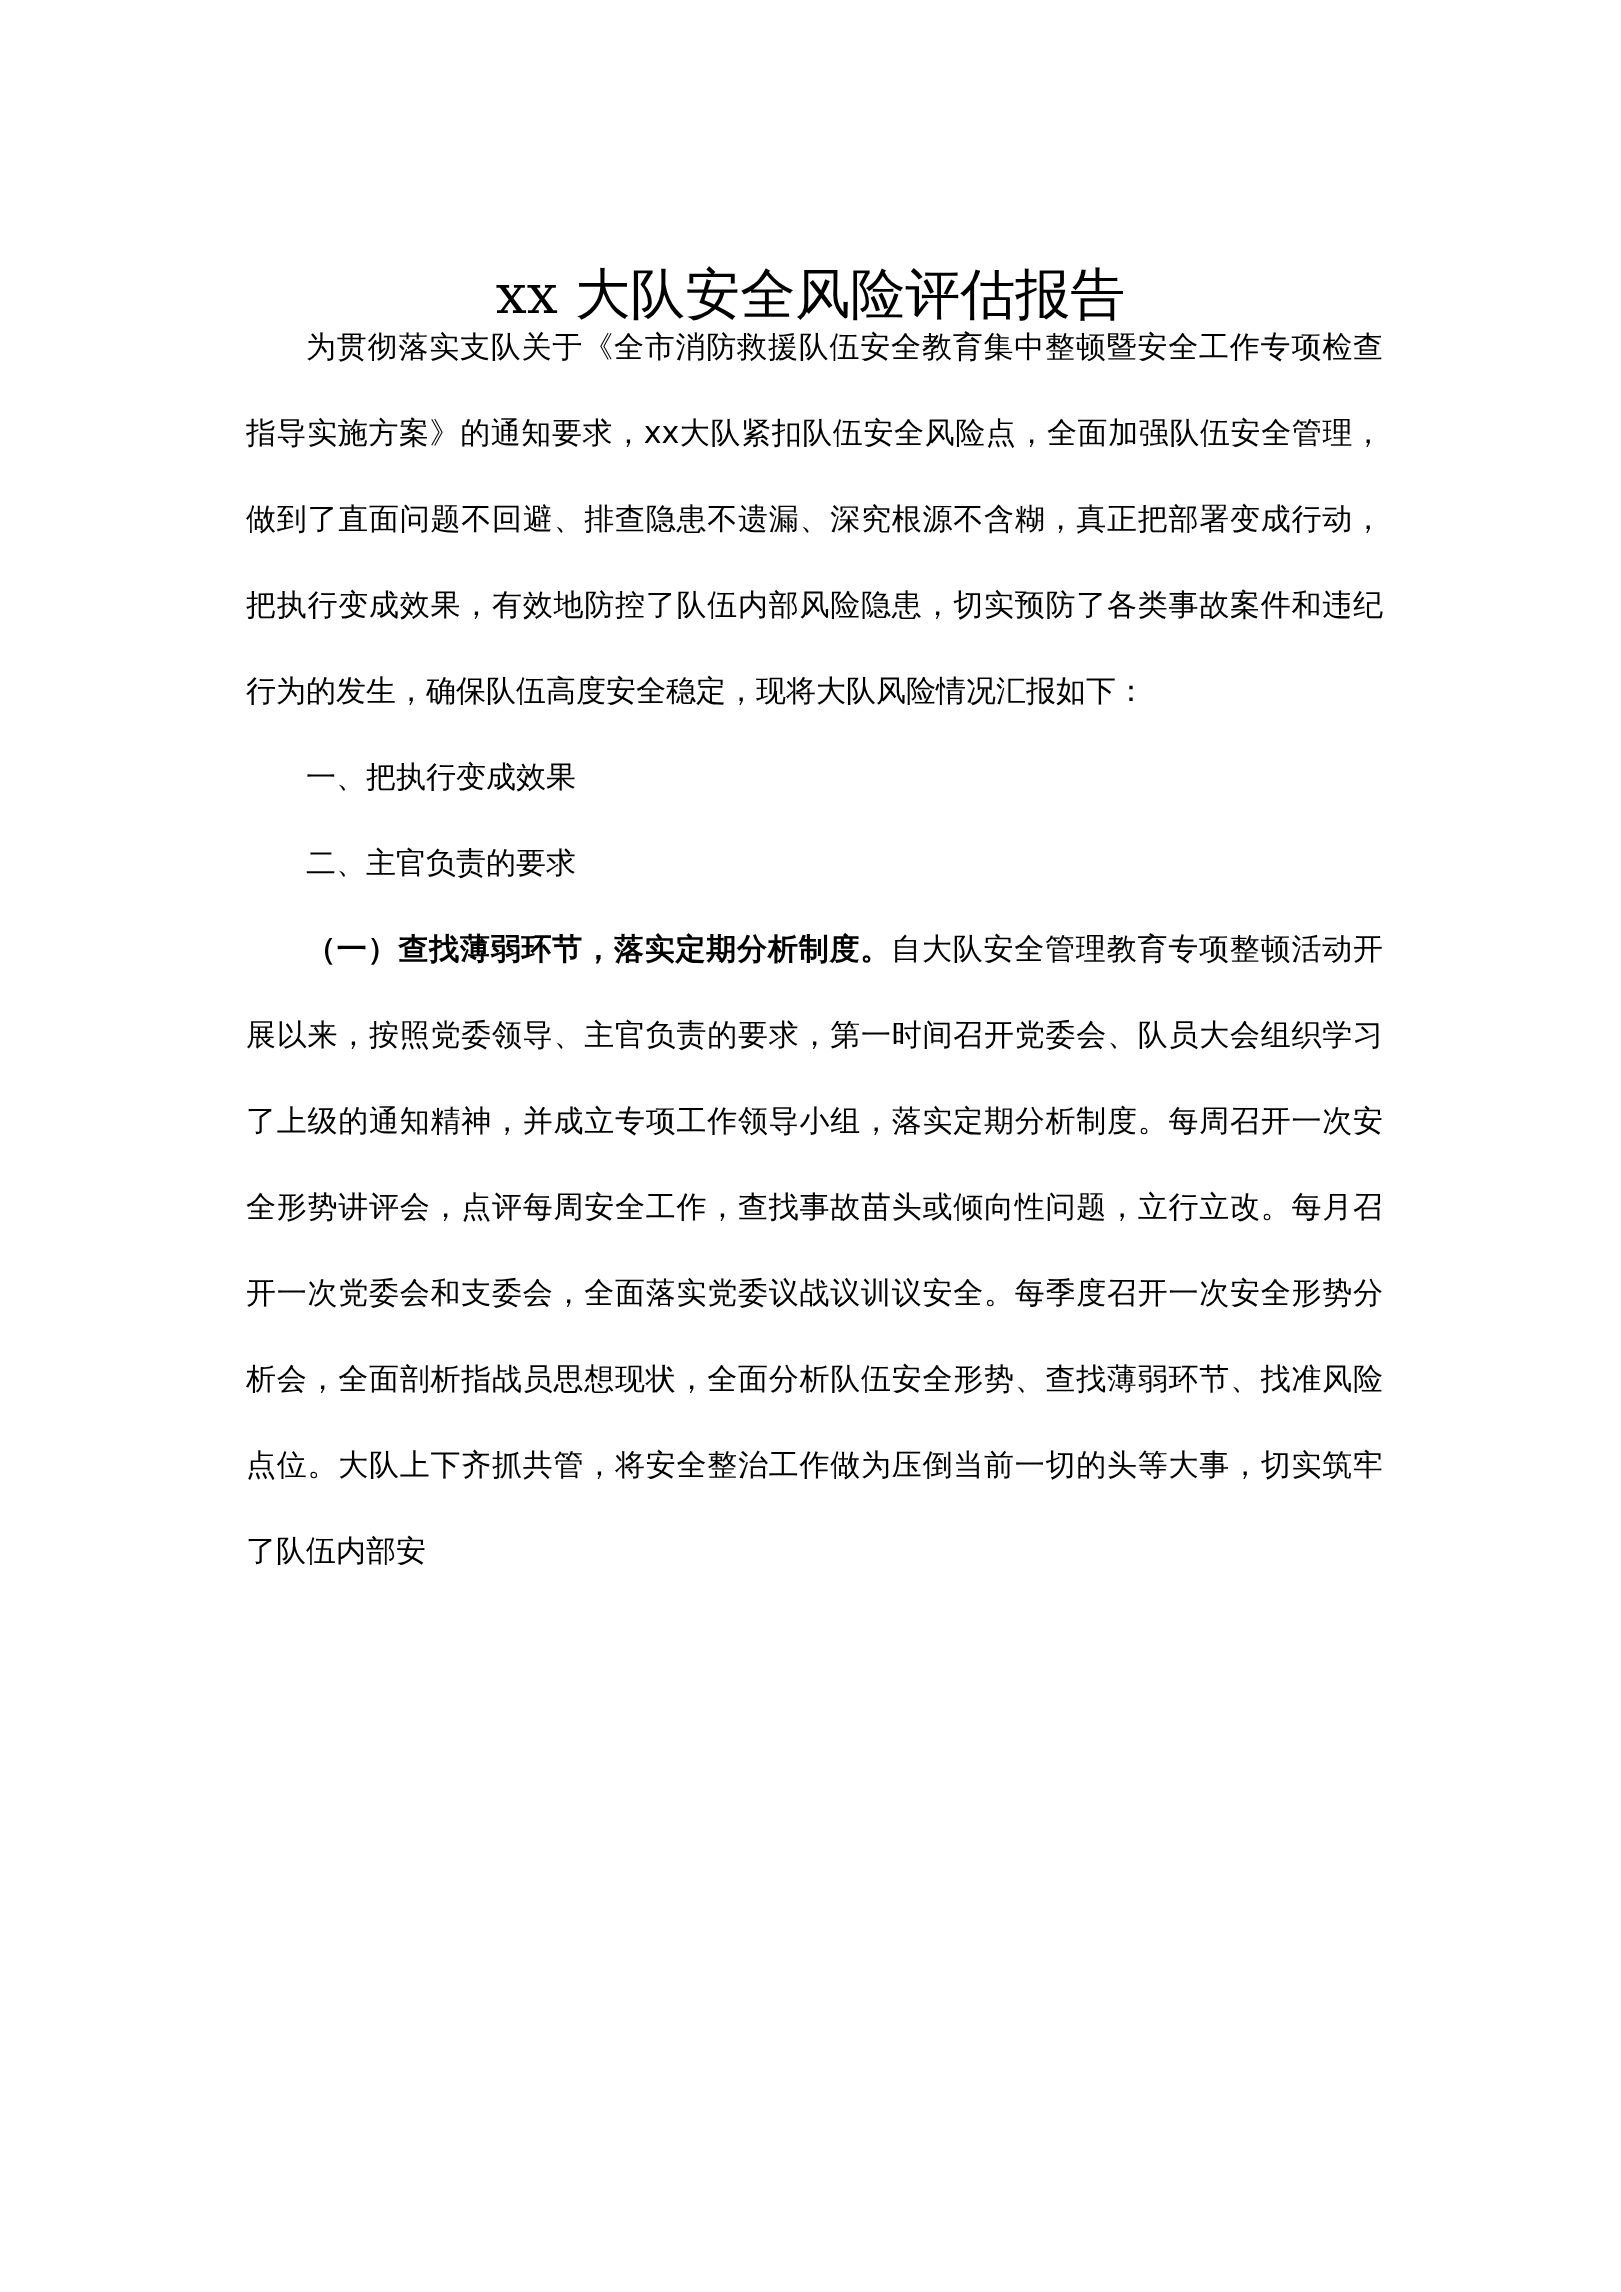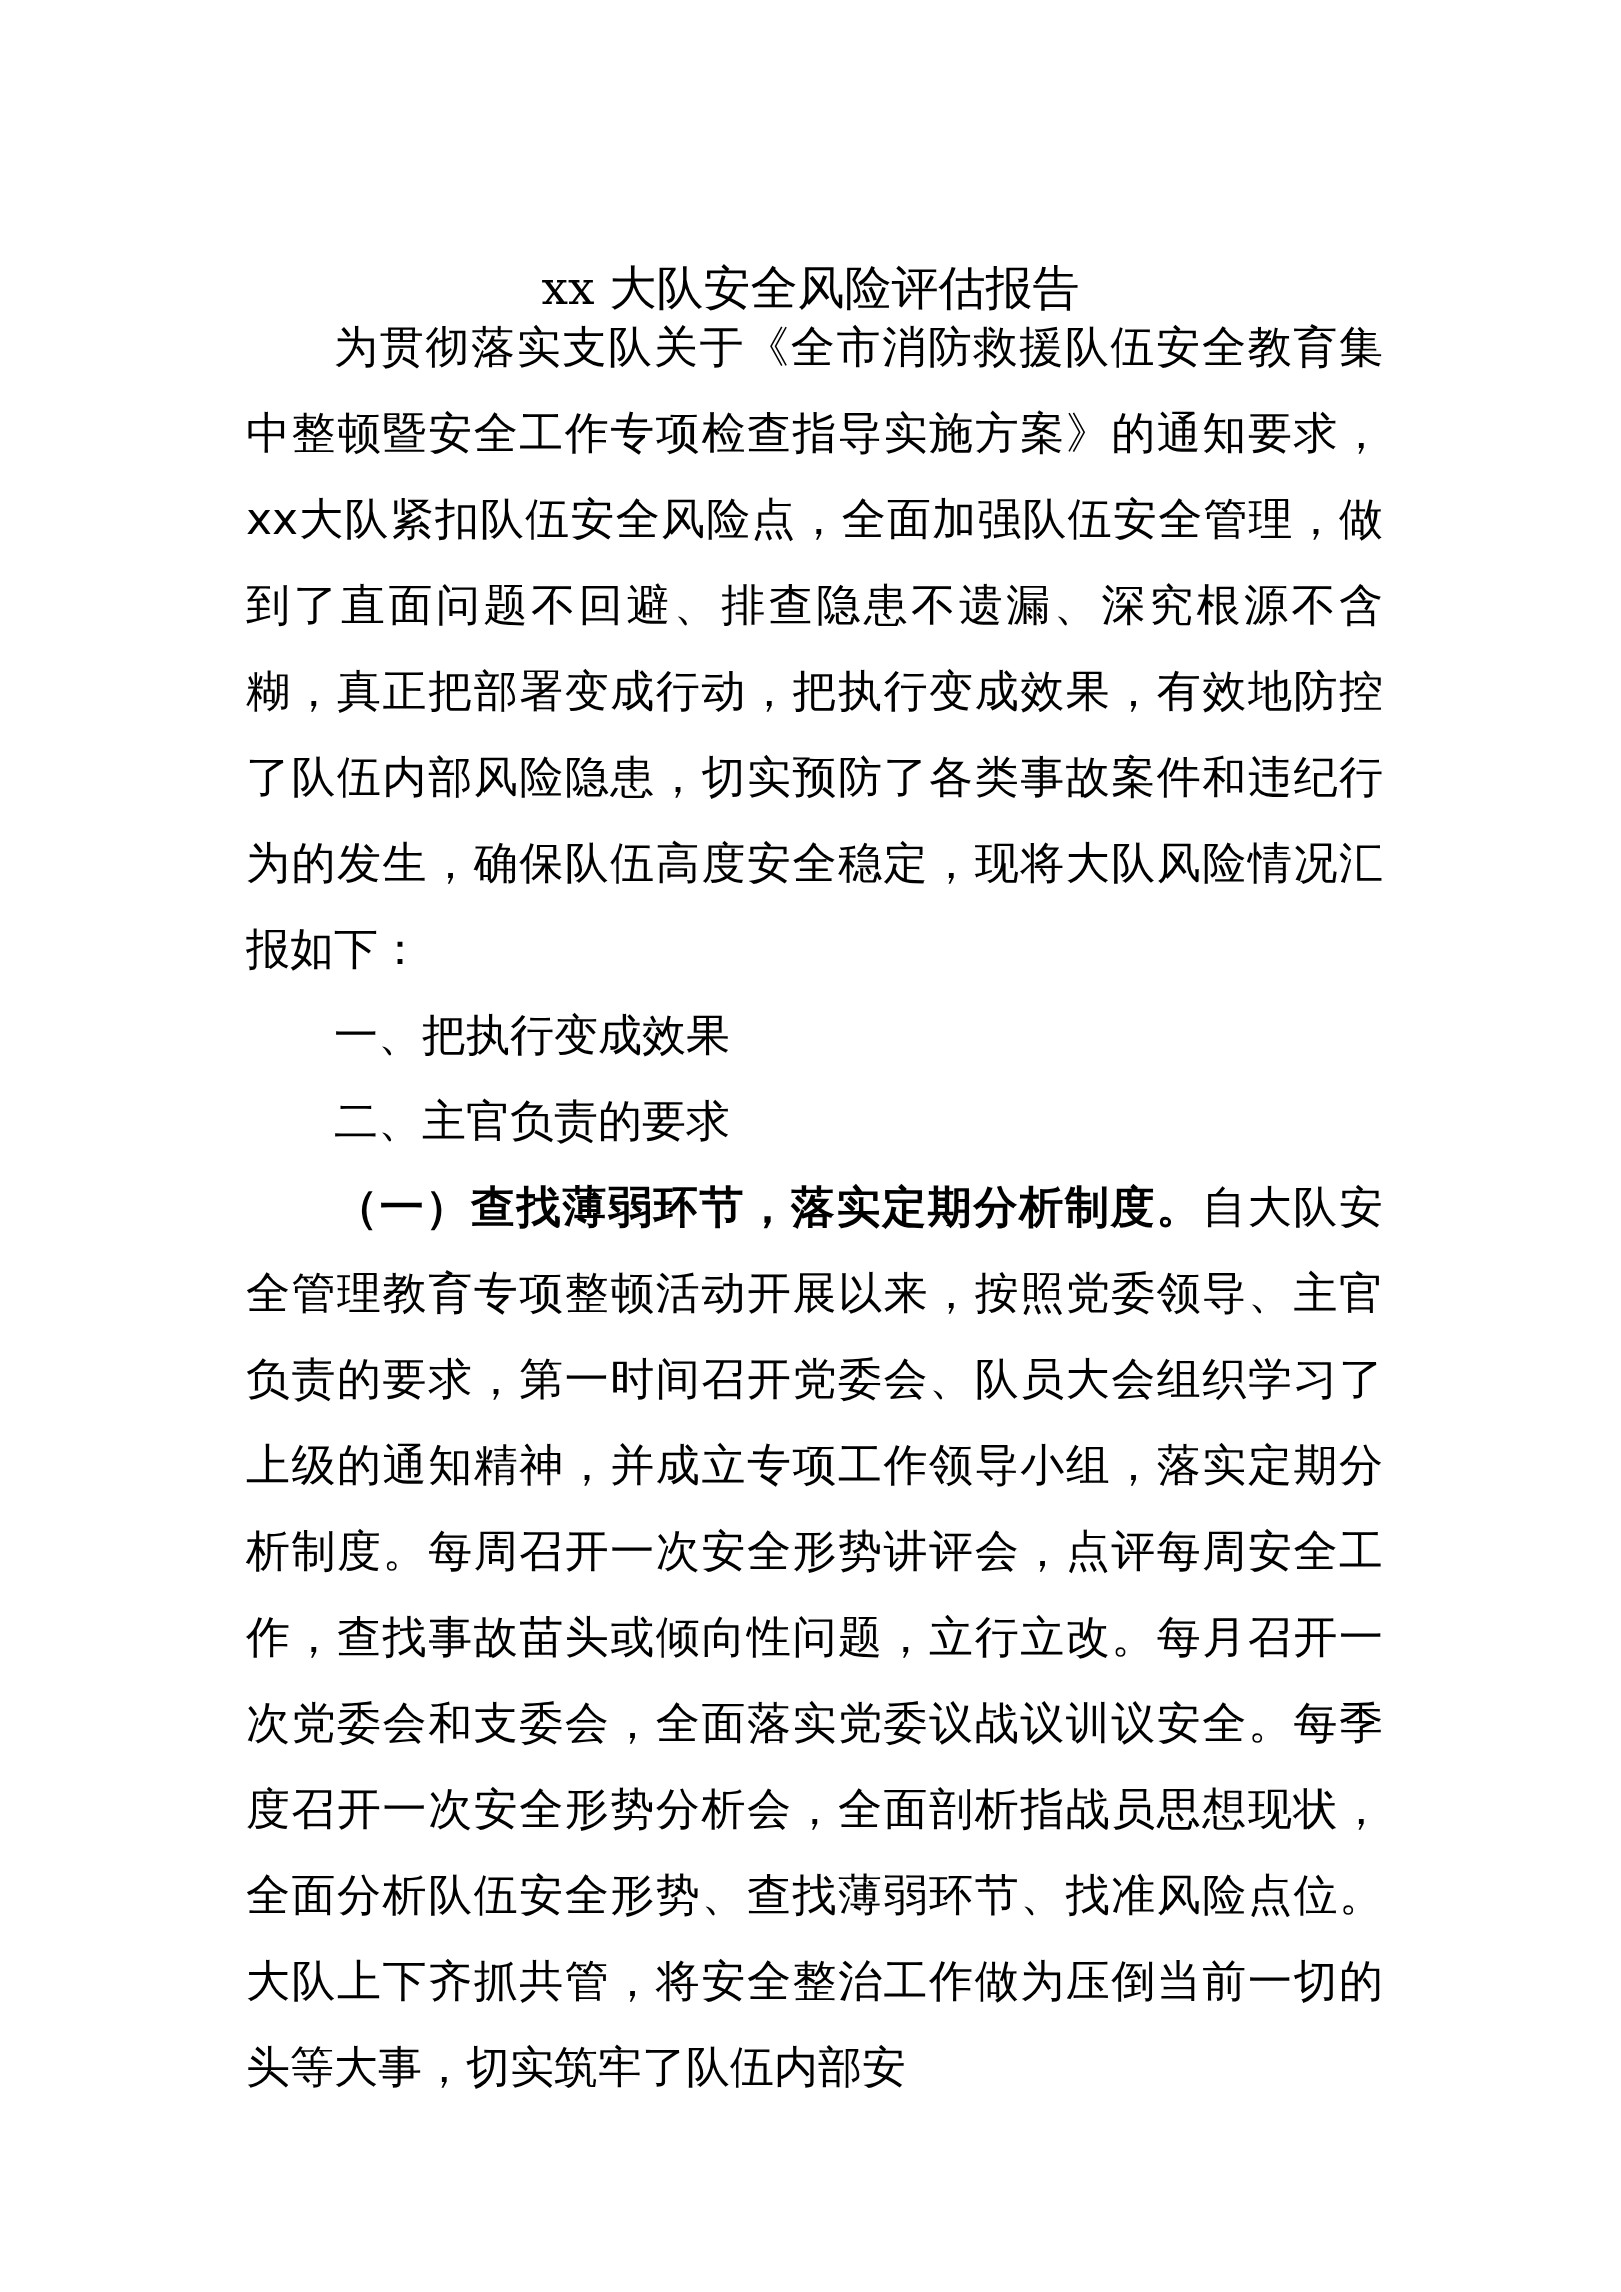--- a/index.html
+++ b/index.html
@@ -22,34 +22,34 @@
       width: 1621px;
       height: 2293px;
       background: #ffffff;
     }
     .title {
       position: absolute;
       top: 218px;
       left: 0;
       width: 1621px;
       text-align: center;
-      font-size: 47px;
+      font-size: 55px;
       line-height: 78px;
       font-weight: normal;
       letter-spacing: 0px;
     }
     .title .prefix {
       font-family: "DejaVu Serif", "Liberation Serif", serif;
     }
     .body-text {
       position: absolute;
       left: 246px;
       width: 1137px;
       top: 304px;
-      font-size: 44px;
+      font-size: 30px;
       line-height: 86px;
     }
     .para {
       margin: 0;
       text-align: justify;
       text-align-last: left;
       text-indent: 2em;
     }
     .para .bold {
       font-weight: bold;

